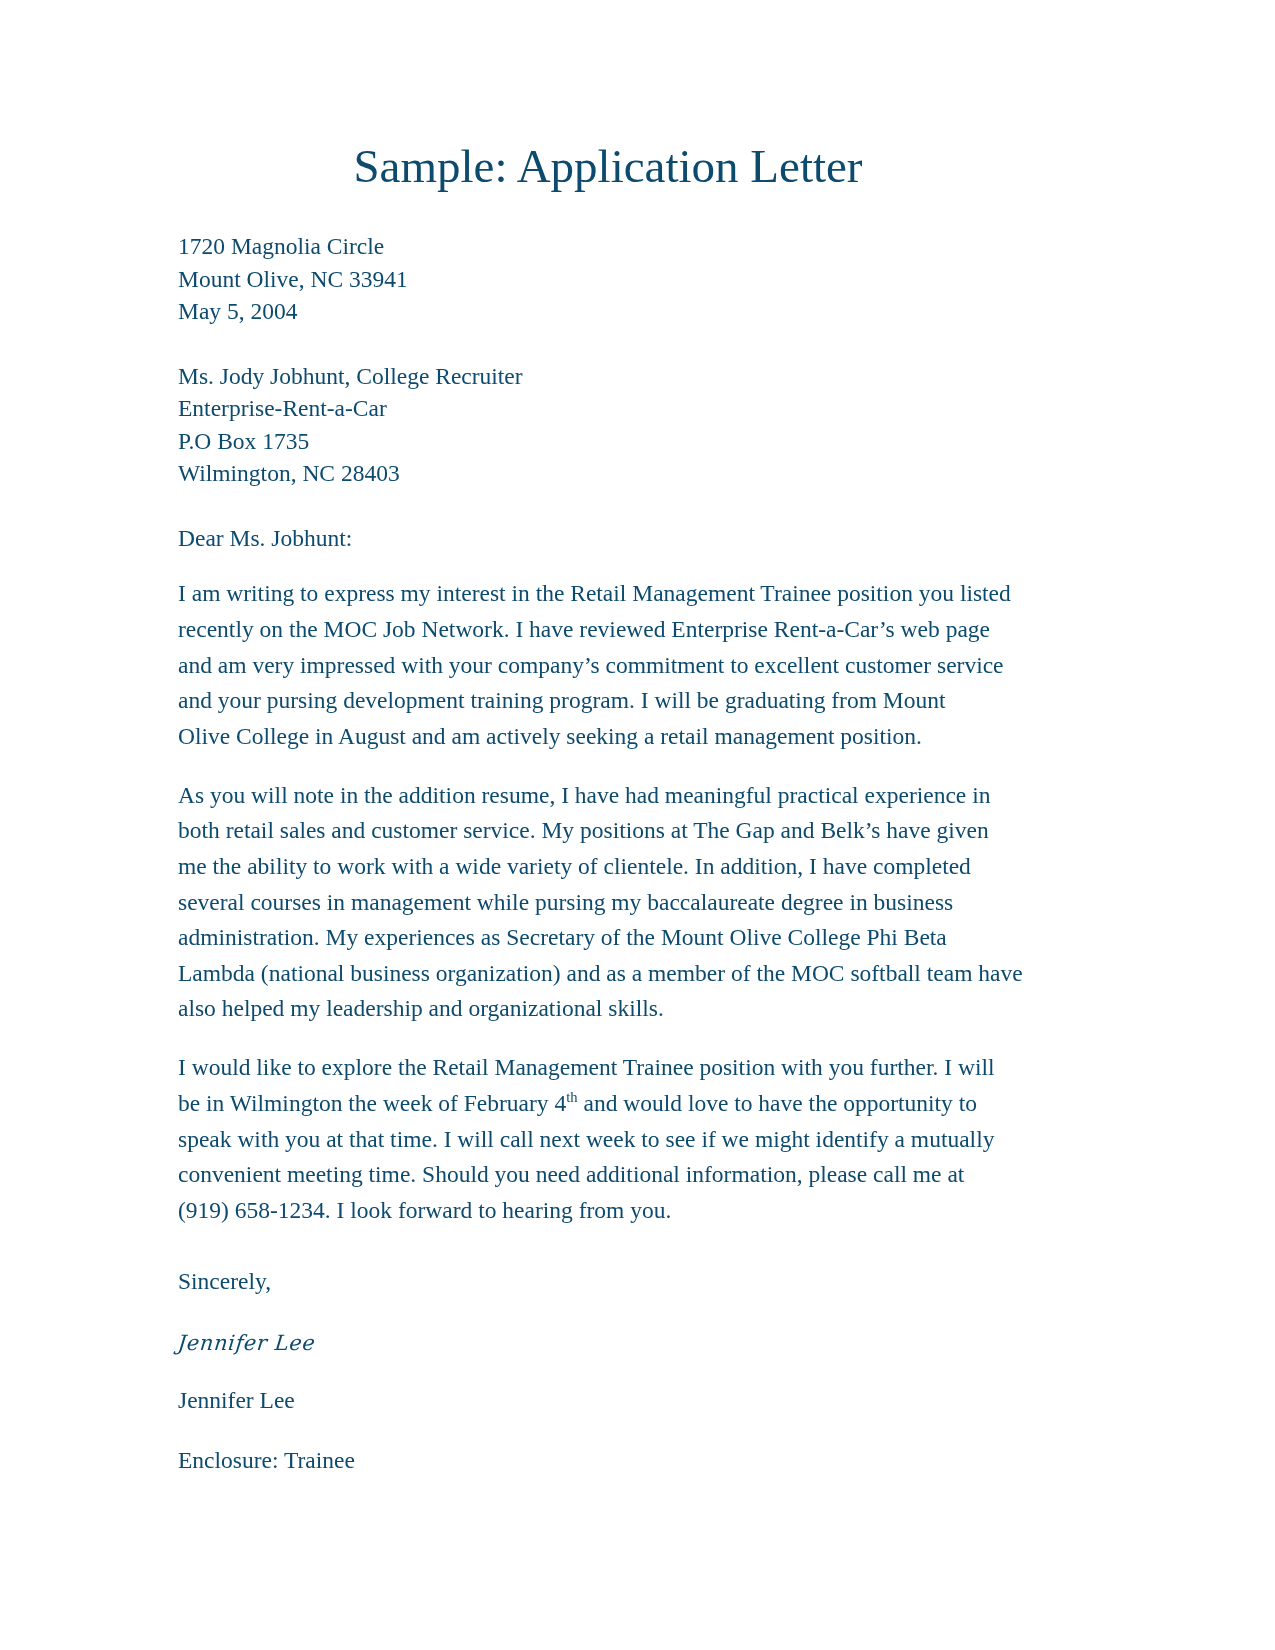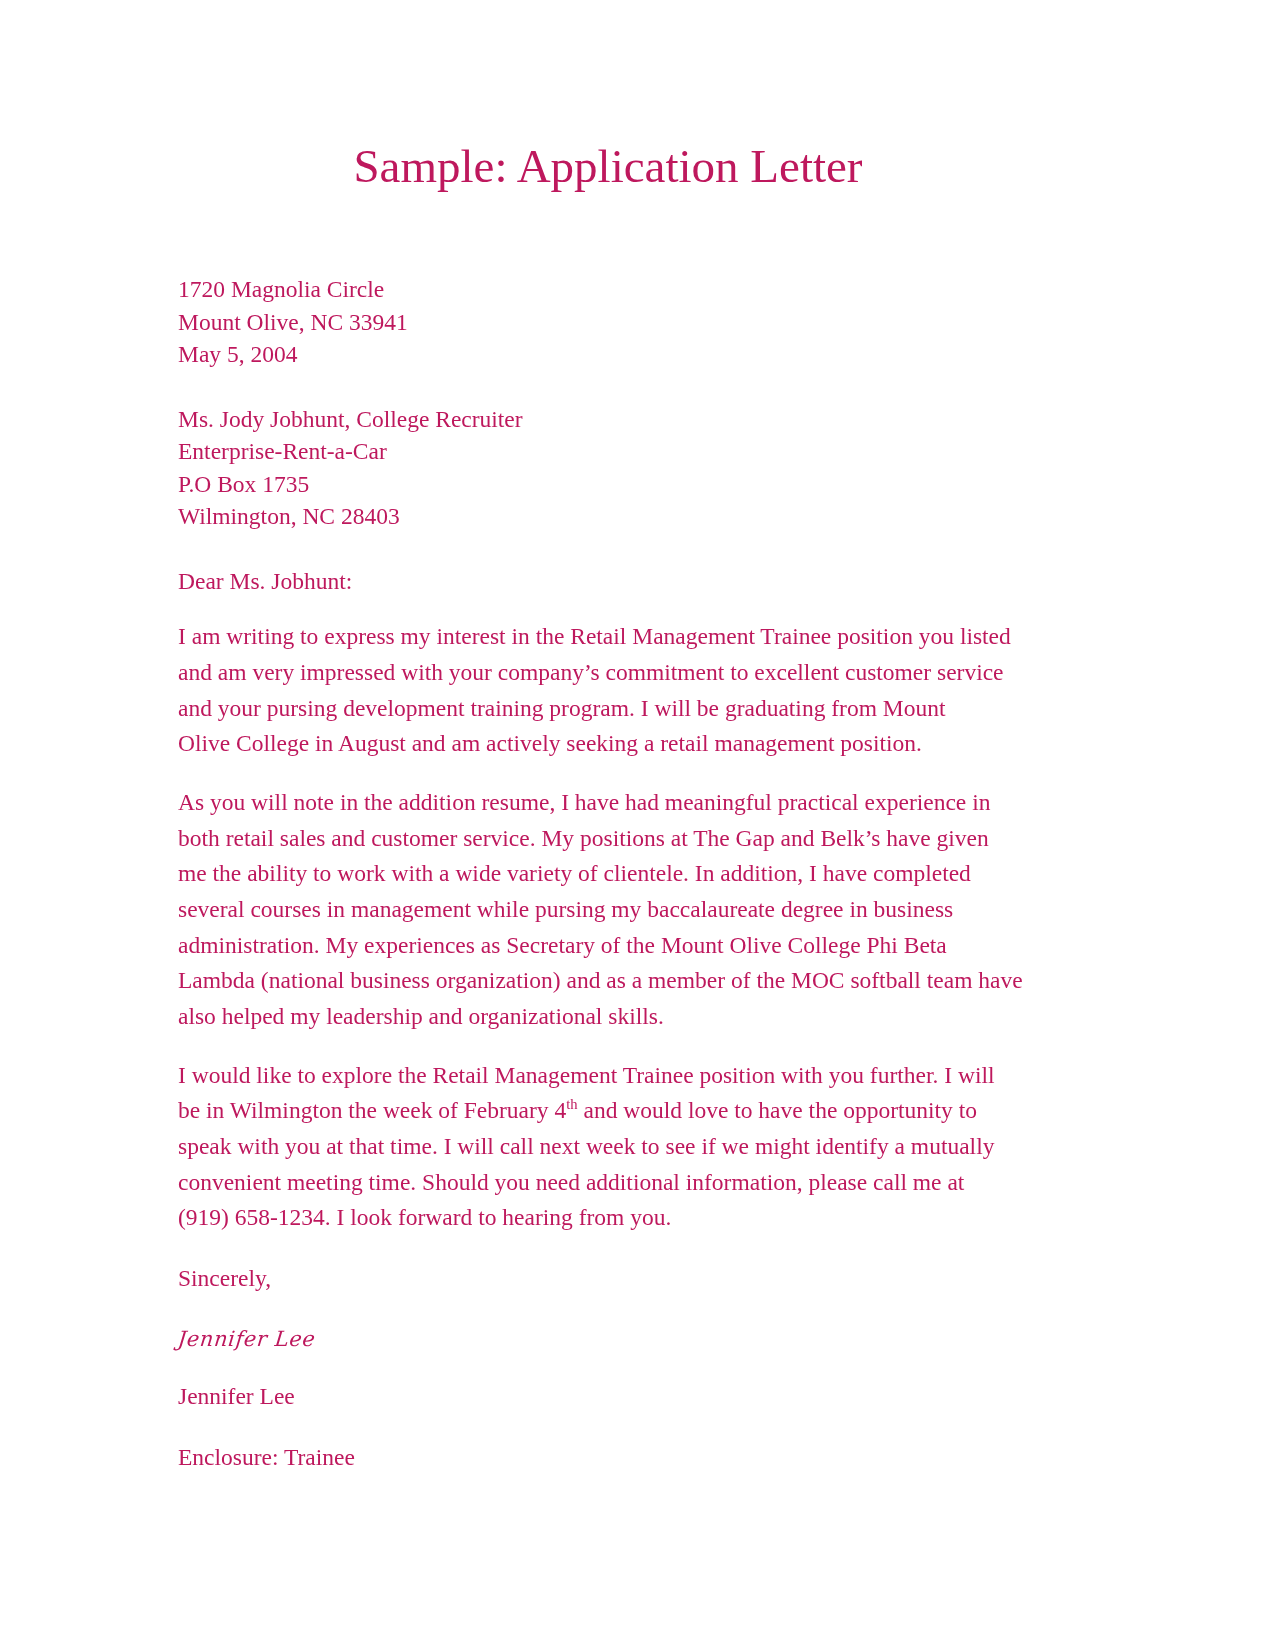--- a/index.html
+++ b/index.html
@@ -8,21 +8,21 @@
     background: #ffffff;
   }
   .page {
     position: relative;
     width: 1275px;
     height: 1650px;
     background: #ffffff;
     margin: 0 auto;
     overflow: hidden;
     font-family: "Liberation Serif", "DejaVu Serif", serif;
-    color: #be185d;
+    color: #0c4a6e;
   }
   .content {
     position: absolute;
     left: 178px;
     top: 0;
     width: 860px;
   }
   .doc-title {
     text-align: center;
     font-size: 47px;
@@ -30,40 +30,40 @@
     font-weight: normal;
     margin: 0;
     padding-top: 142px;
     letter-spacing: 0px;
     white-space: nowrap;
   }
   .block {
     font-size: 23.5px;
     line-height: 32.5px;
   }
-  .block-gap-sender { margin-top: 82px; }
+  .block-gap-sender { margin-top: 39px; }
   .block-gap { margin-top: 32px; }
   .line { display: block; white-space: nowrap; }
   .para {
     font-size: 23.5px;
     line-height: 35.6px;
     margin-top: 22px;
     text-align: left;
   }
   .para .line { white-space: nowrap; display: block; }
   .sup {
     font-size: 0.62em;
     vertical-align: super;
     line-height: 0;
     text-align: center;
   }
   .closing {
     font-size: 23.5px;
     line-height: 32.5px;
-    margin-top: 26px;
+    margin-top: 37px;
   }
   .signature {
     font-family: "DejaVu Serif", "Liberation Serif", serif;
     font-style: italic;
     font-size: 21px;
     line-height: 30px;
     margin-top: 30px;
     letter-spacing: 0.6px;
     transform: skewX(-6deg);
     transform-origin: left center;
@@ -100,20 +100,21 @@
       <span class="line">P.O Box 1735</span>
       <span class="line">Wilmington, NC 28403</span>
     </div>
 
     <div class="block block-gap">
       <span class="line">Dear Ms. Jobhunt:</span>
     </div>
 
     <p class="para">
       <span class="line">I am writing to express my interest in the Retail Management Trainee position you listed</span>
+      <span class="line">recently on the MOC Job Network.  I have reviewed Enterprise Rent-a-Car’s web page</span>
       <span class="line">and am very impressed with your company’s commitment to excellent customer service</span>
       <span class="line">and your pursing development training program.  I will be graduating from Mount</span>
       <span class="line">Olive College in August and am actively seeking a retail management position.</span>
     </p>
 
     <p class="para">
       <span class="line">As you will note in the addition resume, I have had meaningful practical experience in</span>
       <span class="line">both retail sales and customer service.  My positions at The Gap and Belk’s have given</span>
       <span class="line">me the ability to work with a wide variety of clientele.  In addition, I have completed</span>
       <span class="line">several courses in management while pursing my baccalaureate degree in business</span>

